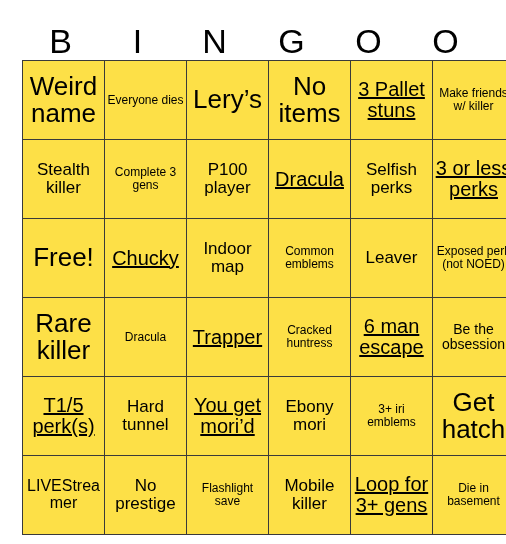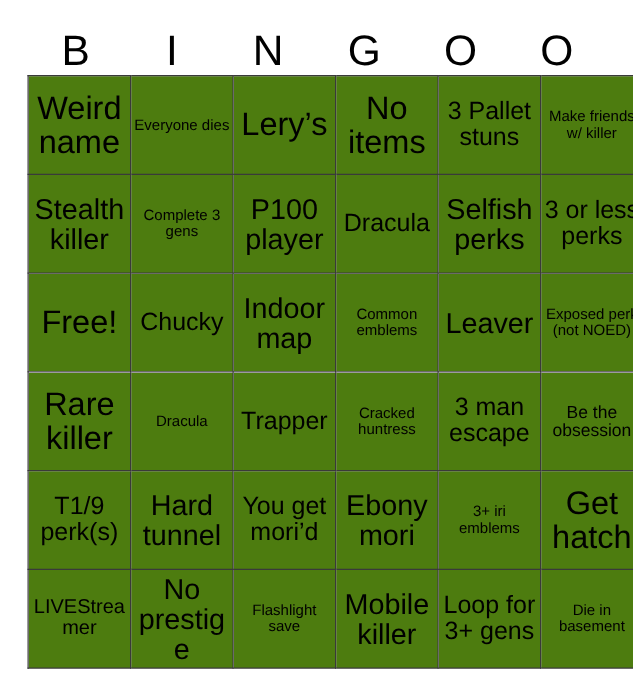--- a/index.html
+++ b/index.html
@@ -52,33 +52,33 @@
     height: 76px;
   }
   #bingo-grid td {
     border: 1px solid #3a3a3a;
     width: 77px;
     height: 76px;
     padding: 1px 2px;
     text-align: center;
     vertical-align: middle;
     overflow: hidden;
-    background: #4d7c0f;
+    background: #fde047;
   }
   .cell-text {
     display: block;
     line-height: 1.05;
     word-wrap: break-word;
     hyphens: none;
   }
 
   
   .fs-xl  { font-size: 26px; }
-  .fs-lg  { font-size: 23px; }
-  .fs-md  { font-size: 20px; }
+  .fs-lg  { font-size: 17px; }
+  .fs-md  { font-size: 20px; text-decoration: underline; }
   .fs-sm  { font-size: 12px; }
   .fs-xs  { font-size: 14px; }
   .fs-xxs { font-size: 16px; }
 </style>
 </head>
 <body>
 
 <div id="bingo-card">
 
   <div id="header-row">
@@ -159,29 +159,29 @@
         <td>
             <span class="cell-text fs-sm">Dracula</span>
           </td>
         <td>
             <span class="cell-text fs-md">Trapper</span>
           </td>
         <td>
             <span class="cell-text fs-sm">Cracked huntress</span>
           </td>
         <td>
-            <span class="cell-text fs-md">3 man escape</span>
+            <span class="cell-text fs-md">6 man escape</span>
           </td>
         <td>
             <span class="cell-text fs-xs">Be the obsession</span>
           </td>
       </tr>
       <tr>
         <td>
-            <span class="cell-text fs-md">T1/9 perk(s)</span>
+            <span class="cell-text fs-md">T1/5 perk(s)</span>
           </td>
         <td>
             <span class="cell-text fs-lg">Hard tunnel</span>
           </td>
         <td>
             <span class="cell-text fs-md">You get mori’d</span>
           </td>
         <td>
             <span class="cell-text fs-lg">Ebony mori</span>
           </td>

